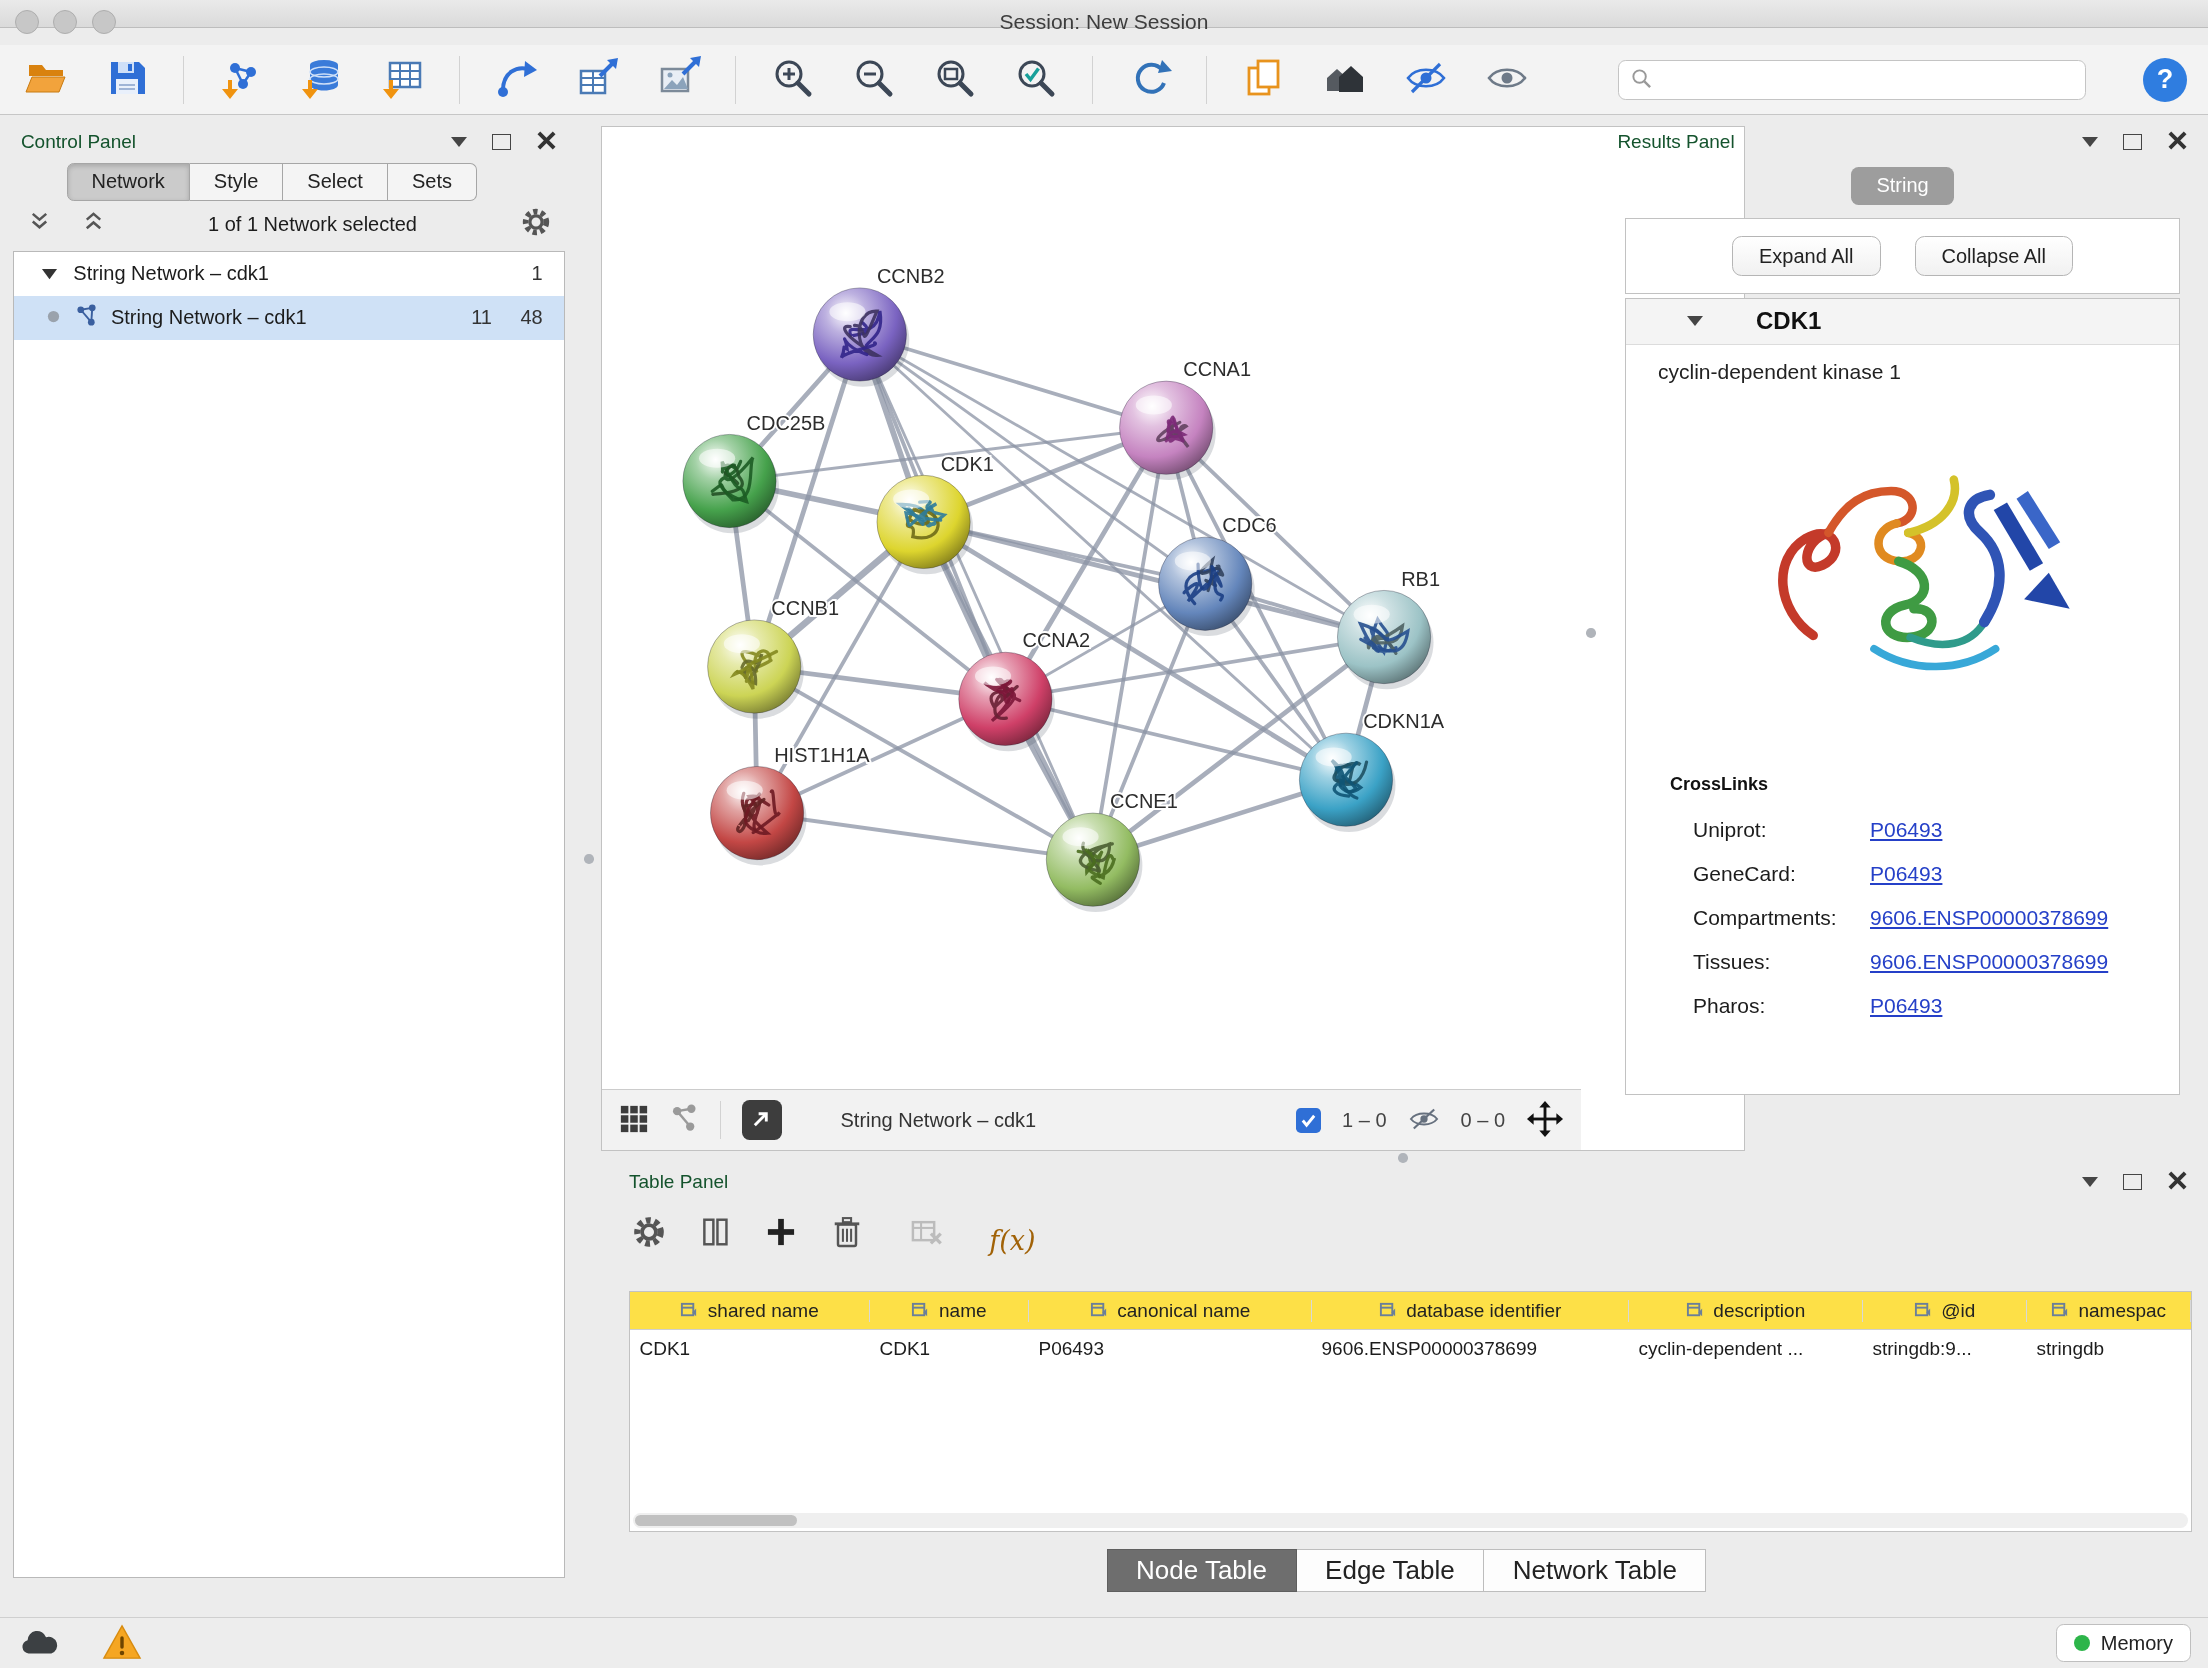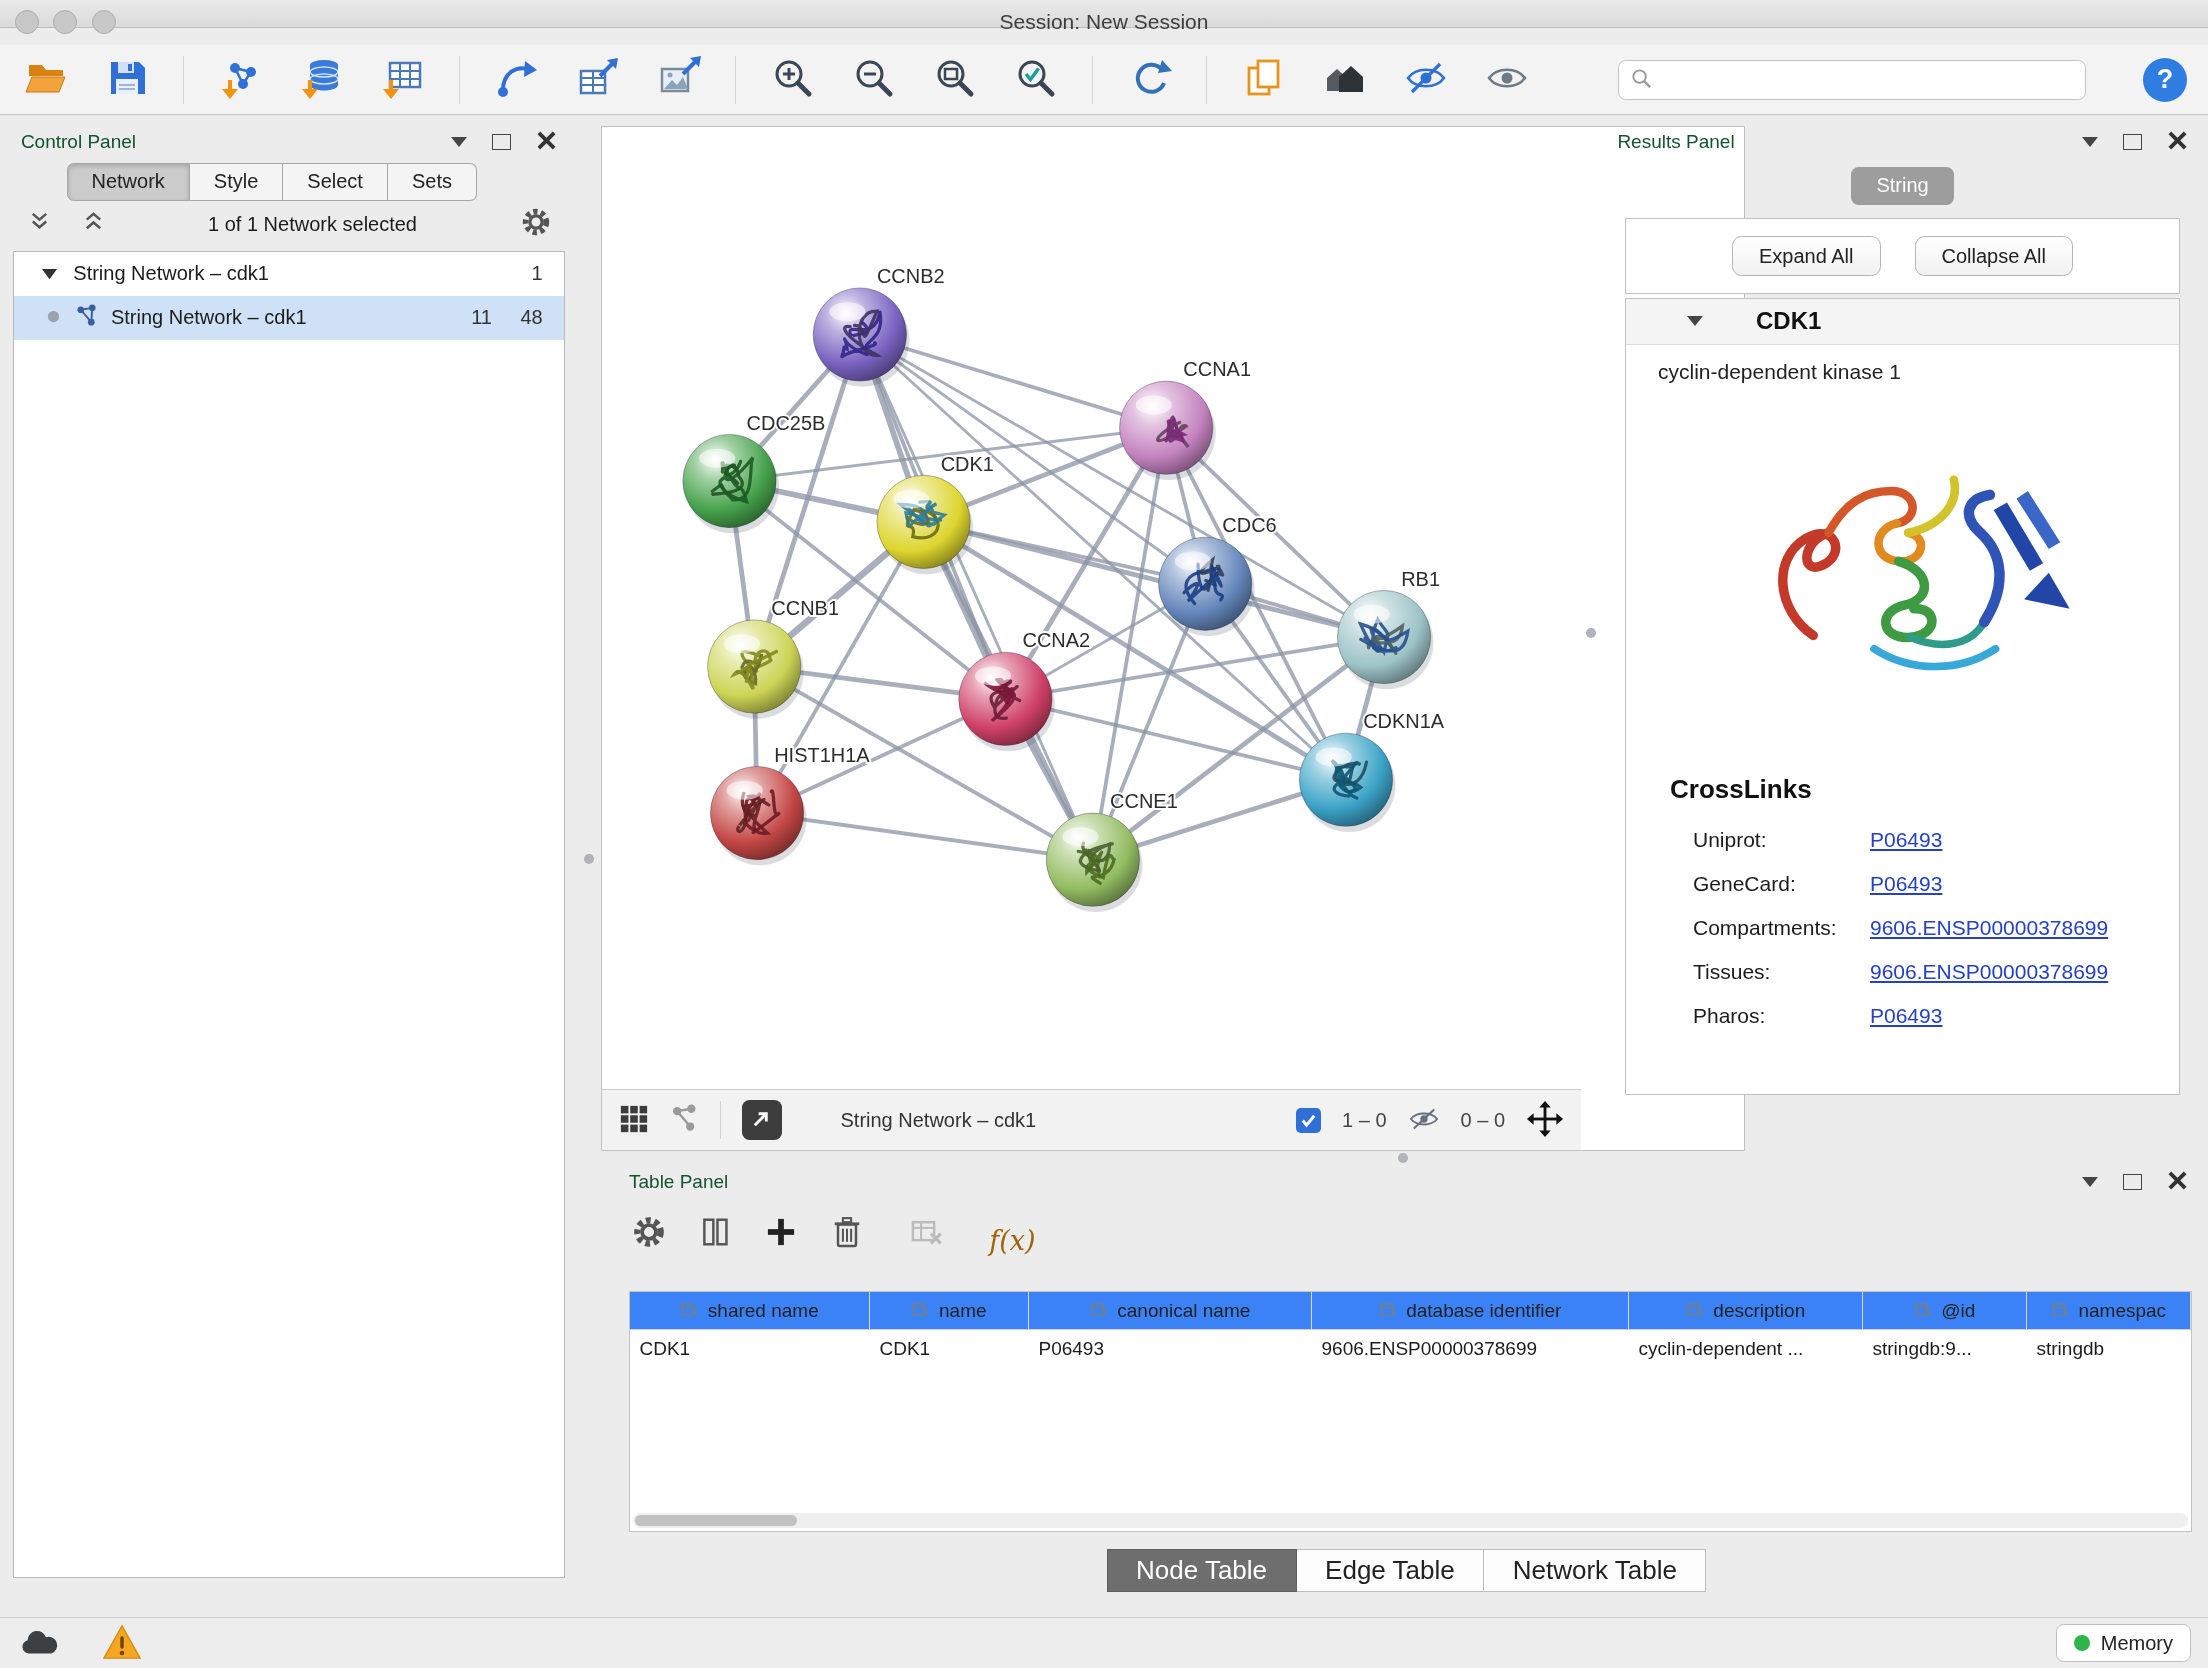--- a/index.html
+++ b/index.html
@@ -66,32 +66,32 @@
   .rbox { background:#fff; border:1px solid #c2c2c2; margin:0 19px; }
   .rbox.btns { margin-top:13.3px; height:76px; display:flex; align-items:center; justify-content:center; gap:34px; }
   .macbtn { background:linear-gradient(#ffffff,#f1f1f1); border:1px solid #b5b5b5; border-radius:9.5px;
     height:40px; padding:0 26px; font-size:20px; color:#222; display:flex; align-items:center; }
   .rbox.section { margin-top:3.8px; height:797px; overflow:hidden; }
   .sec-head { height:46px; background:#f4f4f4; border-bottom:1px solid #dcdcdc; display:flex; align-items:center; }
   .sec-head .tri { margin-left:61px; }
   .sec-head .name { font-weight:bold; font-size:24px; margin-left:53px; color:#111; }
   .sec-desc { font-size:21px; color:#222; margin:15px 0 0 32px; }
   .protein { display:block; margin:27px auto 0 auto; }
-  .xl-title { font-weight:bold; font-size:26px; margin:49px 0 13.3px 44px; color:#111; }
+  .xl-title { font-weight:bold; font-size:18px; margin:49px 0 13.3px 44px; color:#111; }
   .xl-row { display:flex; margin-left:67px; height:44px; align-items:center; }
   .xl-row .lab { width:177px; font-size:21px; color:#1c1c1c; }
   .xlink { color:#2540c8; text-decoration:underline; font-size:21px; }
 
   
   .table-panel { position:absolute; left:614px; top:1165px; width:1585px; height:438px; }
   .tp-tools { position:absolute; top:44px; left:17px; display:flex; align-items:center; gap:30px; height:49px; }
   .fx { font-family:"DejaVu Serif", serif; font-style:italic; font-size:27px; color:#a16207;margin-top:13px; }
   .tblbox { position:absolute; left:15px; top:126px; width:1563px; height:241px; background:#fff;
     border:1px solid #c2c2c2; overflow:hidden; }
-  .thead { display:flex; height:38px; background:#3b82f6; border-bottom:1px solid #cfcfcf; }
+  .thead { display:flex; height:38px; background:#fde047; border-bottom:1px solid #cfcfcf;align-items:center; }
   .th { display:flex; align-items:center; justify-content:center; gap:8.6px; font-size:19px; color:#222;
     border-right:1px solid #d8d8d8; overflow:hidden; white-space:nowrap; }
   .trowdata { display:flex; height:38px; }
   .td { font-size:19px; padding-left:9.5px; display:flex; align-items:center; overflow:hidden; white-space:nowrap; color:#1c1c1c; }
   .c0{width:240px}.c1{width:159px}.c2{width:283px}.c3{width:317px}.c4{width:234px}.c5{width:164px}.c6{flex:1}
   .hscroll { position:absolute; left:2.9px; right:2.9px; bottom:2.9px; height:15px; background:#efefef; border-radius:7.6px; }
   .hthumb { position:absolute; left:1.9px; top:1.9px; width:162px; height:11.4px; background:#c1c1c1; border-radius:5.7px; }
   .btabs { position:absolute; left:0; right:0; bottom:11.4px; display:flex; justify-content:center; }
   .btab { height:43px; padding:0 28.5px; font-size:26px; display:flex; align-items:center; background:#fdfdfd;
     border:1px solid #bdbdbd; border-left:none; color:#222; }

